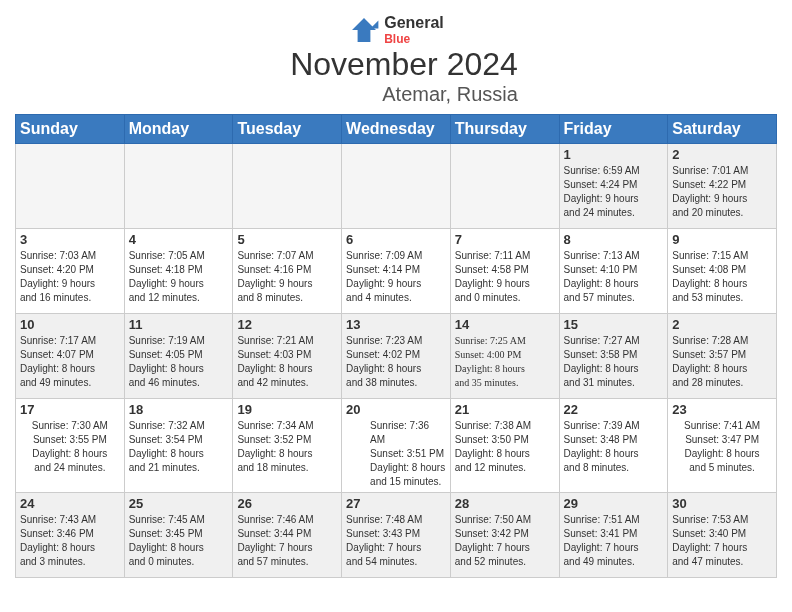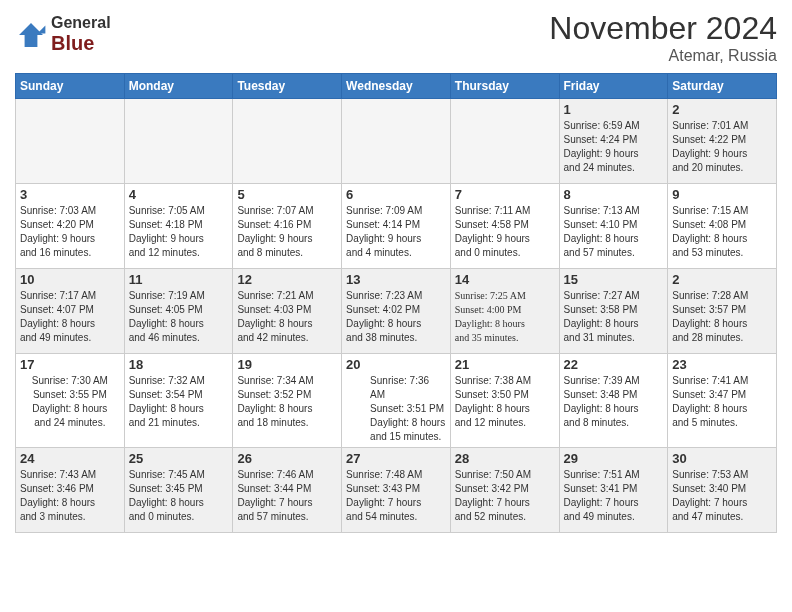--- a/index.html
+++ b/index.html
@@ -10,22 +10,23 @@
       height: 612px;
       overflow: hidden;
     }
     .container {
       width: 792px;
       padding: 10px 15px 10px 15px;
     }
     .header-area {
       display: flex;
       justify-content: space-between;
-      align-items: flex-start;
+      align-items: center;
       margin-bottom: 8px;
+      flex-direction: column;
     }
     .logo {
       display: flex;
       align-items: center;
       margin-top: 4px;
     }
     .logo-icon {
       width: 32px;
       height: 32px;
       margin-right: 4px;
@@ -33,32 +34,32 @@
     .title-block {
       text-align: right;
     }
     .month-title {
       font-size: 32px;
       color: #333;
       font-weight: normal;
       margin-left: 16px;
     }
     .location-title {
-      font-size: 16px;
+      font-size: 20px;
       color: #555;
     }
     .calendar {
       width: 100%;
       border-collapse: collapse;
       table-layout: fixed;
     }
     .calendar th {
       background: #3a7abf;
       color: #fff;
-      font-size: 12px;
+      font-size: 16px;
       padding: 5px 4px;
       text-align: left;
       border: 1px solid #2d6aaf;
     }
     .calendar td {
       border: 1px solid #ccc;
       vertical-align: top;
       padding: 3px 4px;
       font-size: 9.5px;
       height: 85px;
@@ -88,21 +89,21 @@
 
 <div class="container">
   <div class="header-area">
     <div class="logo">
       <svg class="logo-icon" viewBox="0 0 40 40">
         <polygon points="20,5 35,20 28,20 28,35 12,35 12,20 5,20" fill="#3a7abf"></polygon>
         <polygon points="28,18 38,8 38,18" fill="#3a7abf"></polygon>
       </svg>
       <div>
         <div style="font-size:16px;font-weight:bold;color:#333;">General</div>
-        <div style="font-size:20px;font-weight:bold;color:#7f1d1d;">Blue</div>
+        <div style="font-size:12px;font-weight:bold;color:#ef4444;">Blue</div>
       </div>
     </div>
     <div class="title-block">
       <div class="month-title">November 2024</div>
       <div class="location-title">Atemar, Russia</div>
     </div>
   </div>
 
   <table class="calendar">
     <thead>
@@ -278,21 +279,21 @@
           </td>
           <td>
             <span class="day-num">22</span>
             <div class="day-info" style="white-space: pre-line;">Sunrise: 7:39 AM
 Sunset: 3:48 PM
 Daylight: 8 hours
 and 8 minutes.</div>
           </td>
           <td>
             <span class="day-num">23</span>
-            <div class="day-info" style="white-space: pre-line;">Sunrise: 7:41 AM
+            <div class="day-info" style="white-space: pre-line; text-align: center;">Sunrise: 7:41 AM
 Sunset: 3:47 PM
 Daylight: 8 hours
 and 5 minutes.</div>
           </td>
         </tr>
         <tr>
           <td class="shaded">
             <span class="day-num">24</span>
             <div class="day-info" style="white-space: pre-line;">Sunrise: 7:43 AM
 Sunset: 3:46 PM

